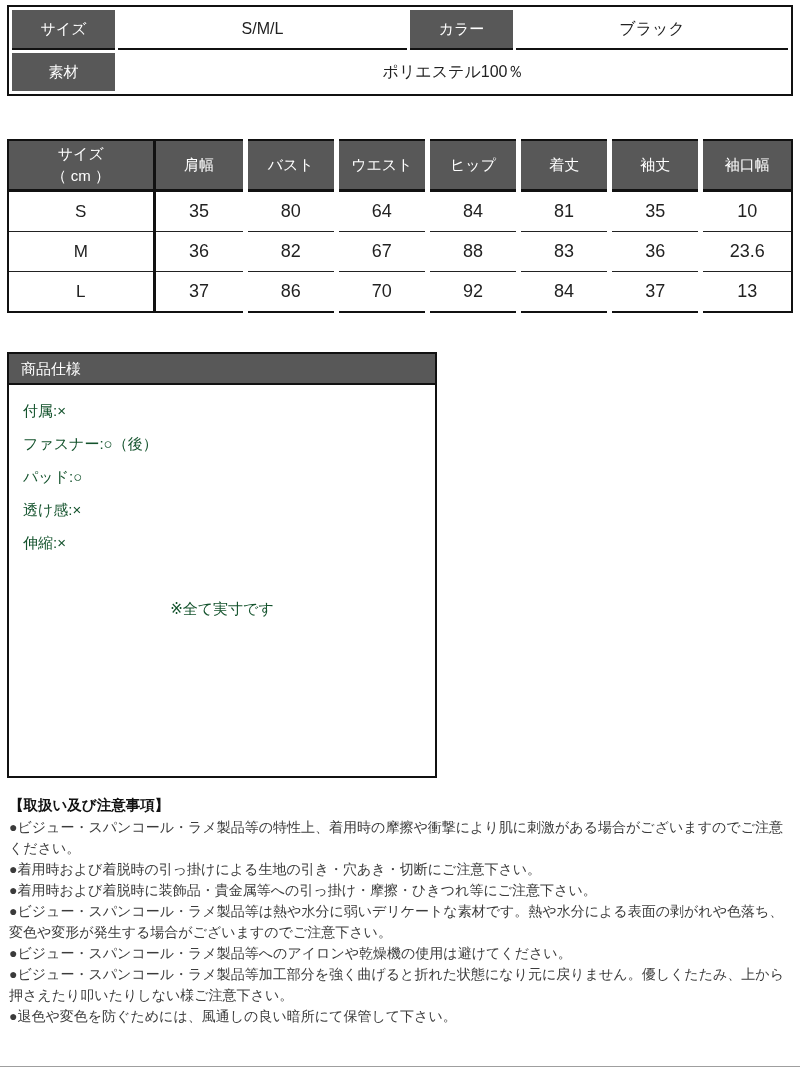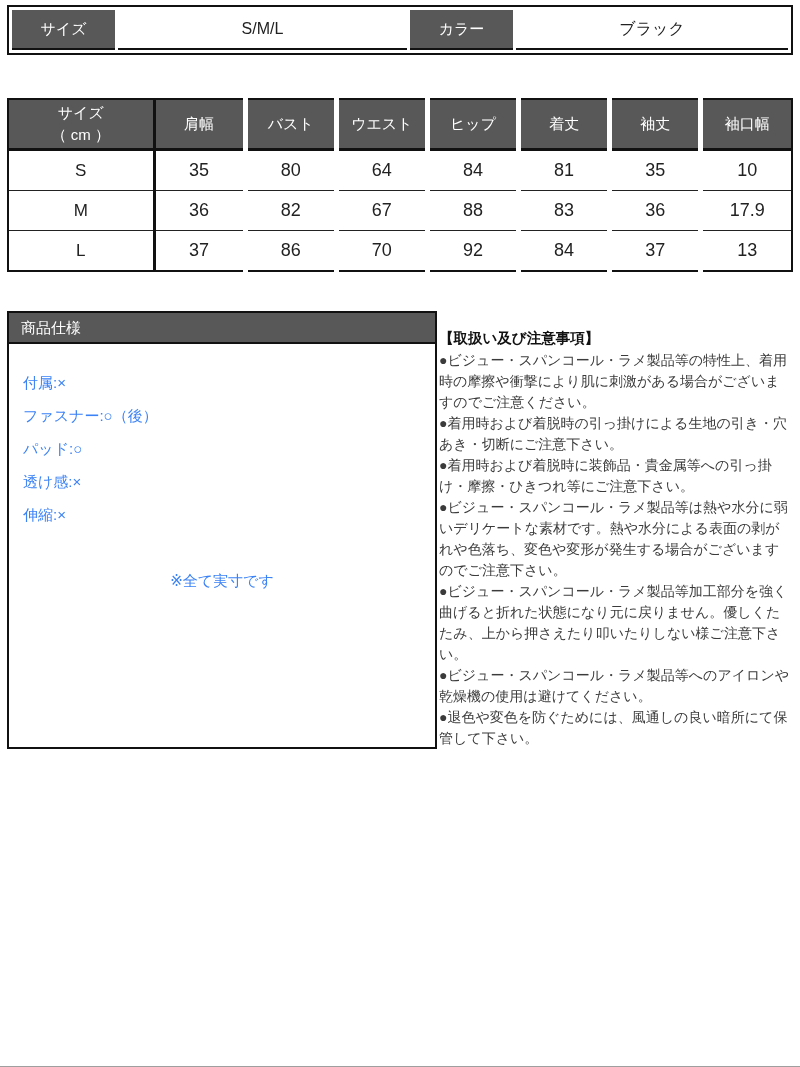--- a/index.html
+++ b/index.html
@@ -32,30 +32,30 @@
   }
   .size-table th.corner { border-right:3px solid #111; line-height:1.5; }
   .size-table td {
     height:37px; text-align:center; vertical-align:middle; font-size:18px;
     color:#222; border-bottom:1px solid #222; border-right:5px solid #fff;
   }
   .size-table td.rowhead { border-right:3px solid #111; font-size:17px; }
   .size-table tr > *:last-child { border-right:none; }
 
   
-  .columns { display:flex; margin-top:39px; }
+  .columns { display:flex; margin-top:39px;flex-direction:column; }
   .spec-box {
     width:430px; min-height:426px; border:2px solid #111; box-sizing:border-box;
     background:#fff;
   }
   .spec-head {
     background:#585858; color:#fff; font-size:15px; height:29px; line-height:29px;
     padding-left:12px; border-bottom:2px solid #111;
   }
-  .spec-body { padding:22px 14px; font-size:15px; line-height:33px; color:#3b82f6; }
+  .spec-body { padding:9px 14px; font-size:15px; line-height:33px; color:#14532d; }
   .spec-note { margin-top:33px;text-align:center; }
 
   .precautions { flex:1; padding:16px 0 0 2px; box-sizing:border-box; }
   .prec-title { font-weight:bold; font-size:14.5px; color:#111; line-height:22px; margin-bottom:1px; }
   .prec-item { font-size:14px; line-height:21px; color:#3b3b3b; }
 
   .bottom-line { position:absolute; bottom:0; left:0; width:800px; height:1px; background:#9f9f9f; }
 </style>
 </head>
 <body>
@@ -68,20 +68,24 @@
         <col style="width:289px">
         <col style="width:103px">
         <col>
       </colgroup>
     <tbody>
         <tr class="sep">
       <td class="hd">サイズ</td>
       <td class="val">S/M/L</td>
       <td class="hd">カラー</td>
       <td class="val">ブラック</td>
+    </tr>
+    <tr>
+      <td class="hd">素材</td>
+      <td class="val" colspan="3">ポリエステル100％</td>
     </tr>
   </tbody>
     </table>
 
   <table class="size-table">
     <colgroup>
         <col style="width:146px">
         <col>
         <col>
         <col>
@@ -115,21 +119,21 @@
       <td>10</td>
     </tr>
     <tr>
       <td class="rowhead">M</td>
       <td>36</td>
       <td>82</td>
       <td>67</td>
       <td>88</td>
       <td>83</td>
       <td>36</td>
-      <td>17.9</td>
+      <td>23.6</td>
     </tr>
     <tr>
       <td class="rowhead">L</td>
       <td>37</td>
       <td>86</td>
       <td>70</td>
       <td>92</td>
       <td>84</td>
       <td>37</td>
       <td>13</td>
@@ -150,21 +154,21 @@
         <div class="spec-note">※全て実寸です</div>
       </div>
     </div>
 
     <div class="precautions">
       <div class="prec-title">【取扱い及び注意事項】</div>
       <div class="prec-item">●ビジュー・スパンコール・ラメ製品等の特性上、着用時の摩擦や衝撃により肌に刺激がある場合がございますのでご注意ください。</div>
       <div class="prec-item">●着用時および着脱時の引っ掛けによる生地の引き・穴あき・切断にご注意下さい。</div>
       <div class="prec-item">●着用時および着脱時に装飾品・貴金属等への引っ掛け・摩擦・ひきつれ等にご注意下さい。</div>
       <div class="prec-item">●ビジュー・スパンコール・ラメ製品等は熱や水分に弱いデリケートな素材です。熱や水分による表面の剥がれや色落ち、変色や変形が発生する場合がございますのでご注意下さい。</div>
+      <div class="prec-item">●ビジュー・スパンコール・ラメ製品等へのアイロンや乾燥機の使用は避けてください。</div>
       <div class="prec-item">●ビジュー・スパンコール・ラメ製品等加工部分を強く曲げると折れた状態になり元に戻りません。優しくたたみ、上から押さえたり叩いたりしない様ご注意下さい。</div>
-      <div class="prec-item">●ビジュー・スパンコール・ラメ製品等へのアイロンや乾燥機の使用は避けてください。</div>
       <div class="prec-item">●退色や変色を防ぐためには、風通しの良い暗所にて保管して下さい。</div>
     </div>
 
   </div>
 </div>
 
 <div class="bottom-line"></div>
 
 </body></html>

